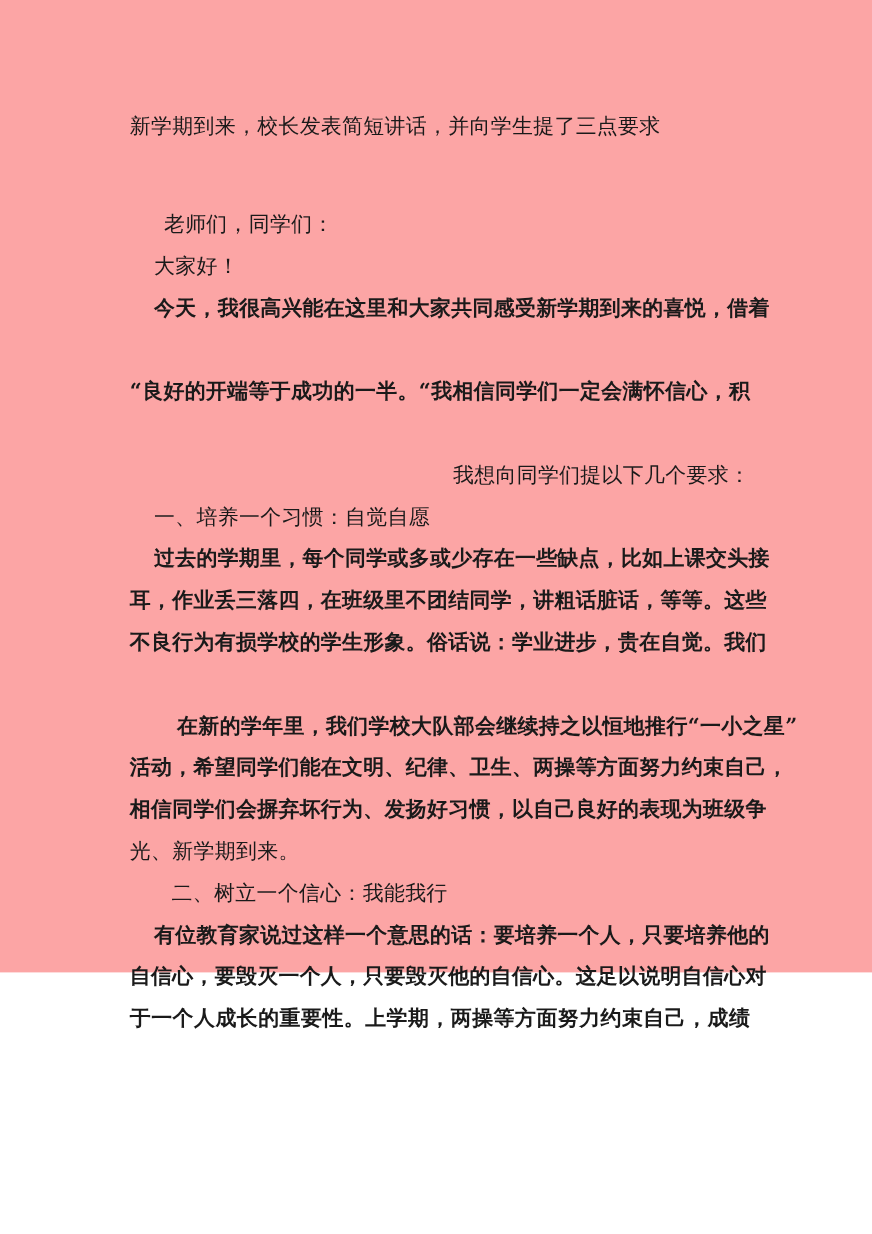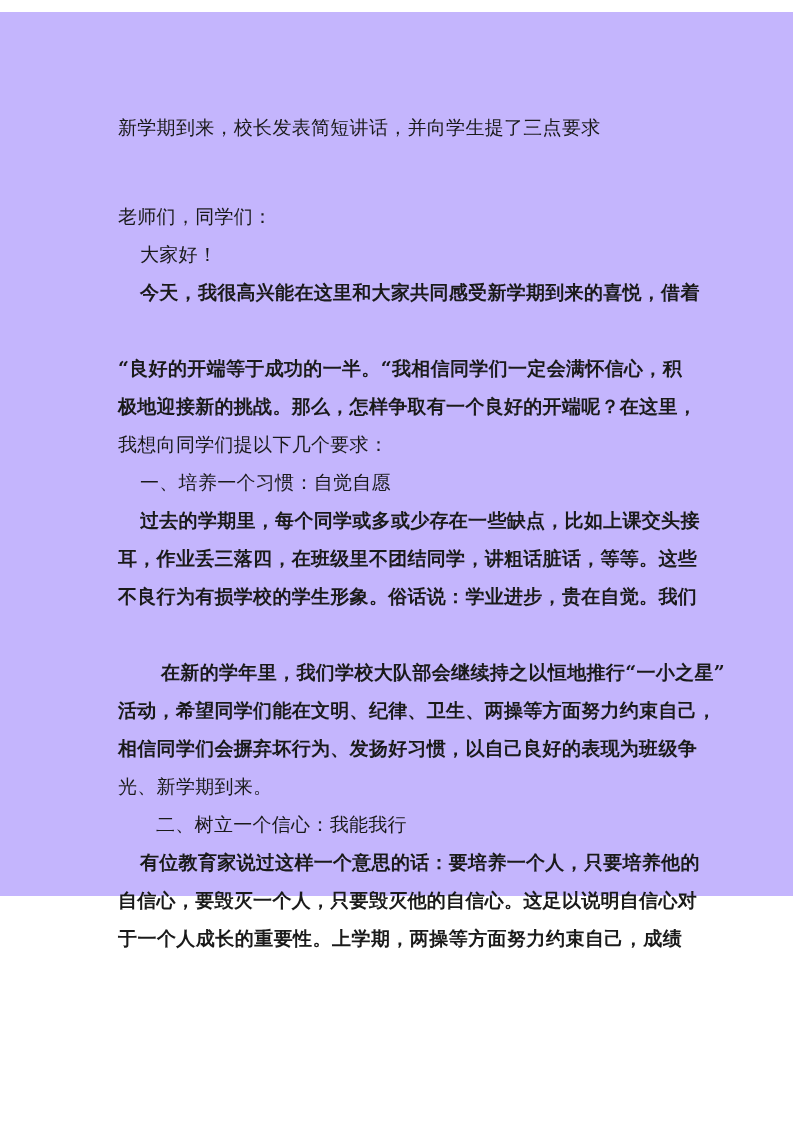--- a/index.html
+++ b/index.html
@@ -11,24 +11,24 @@
       width: 793px;
       height: 1122px;
       position: relative;
       overflow: hidden;
       font-family: "DejaVu Serif", "Liberation Serif", serif;
       color: #1a1a1a;
     }
     .page {
       position: absolute;
       left: 0;
-      top: 12px;
+      top: 0;
       width: 793px;
       height: 884px;
-      background: #c4b5fd;
+      background: #fca5a5;
     }
     .line {
       position: absolute;
       left: 118px;
       width: 564px;
       font-size: 19px;
       line-height: 24px;
       height: 24px;
       white-space: nowrap;
       letter-spacing: 0.3px;
@@ -43,28 +43,27 @@
       font-weight: bold;
     }
   </style>
 </head>
 <body>
 
 <div class="page">
 
   <div class="line" style="top:103px;">新学期到来，校长发表简短讲话，并向学生提了三点要求</div>
 
-  <div class="line" style="top:192px;">老师们，同学们：</div>
+  <div class="line" style="top:192px;margin-left:31px;">老师们，同学们：</div>
 
   <div class="line indent" style="top:230px;">大家好！</div>
 
   <div class="line indent justify" style="top:268px;">今天，我很高兴能在这里和大家共同感受新学期到来的喜悦，借着</div>
   <div class="line justify" style="top:344px;">“良好的开端等于成功的一半。“我相信同学们一定会满怀信心，积</div>
-  <div class="line justify" style="top:382px;">极地迎接新的挑战。那么，怎样争取有一个良好的开端呢？在这里，</div>
-  <div class="line" style="top:420px;">我想向同学们提以下几个要求：</div>
+  <div class="line" style="top:420px;text-align:right;">我想向同学们提以下几个要求：</div>
 
   <div class="line indent" style="top:458px;">一、培养一个习惯：自觉自愿</div>
 
   <div class="line indent justify" style="top:496px;">过去的学期里，每个同学或多或少存在一些缺点，比如上课交头接</div>
   <div class="line justify" style="top:534px;">耳，作业丢三落四，在班级里不团结同学，讲粗话脏话，等等。这些</div>
   <div class="line justify" style="top:572px;">不良行为有损学校的学生形象。俗话说：学业进步，贵在自觉。我们</div>
   <div class="line justify" style="top:648px;margin-left:43px;">在新的学年里，我们学校大队部会继续持之以恒地推行“一小之星”</div>
   <div class="line justify" style="top:686px;">活动，希望同学们能在文明、纪律、卫生、两操等方面努力约束自己，</div>
   <div class="line justify" style="top:724px;">相信同学们会摒弃坏行为、发扬好习惯，以自己良好的表现为班级争</div>
   <div class="line" style="top:762px;">光、新学期到来。</div>

